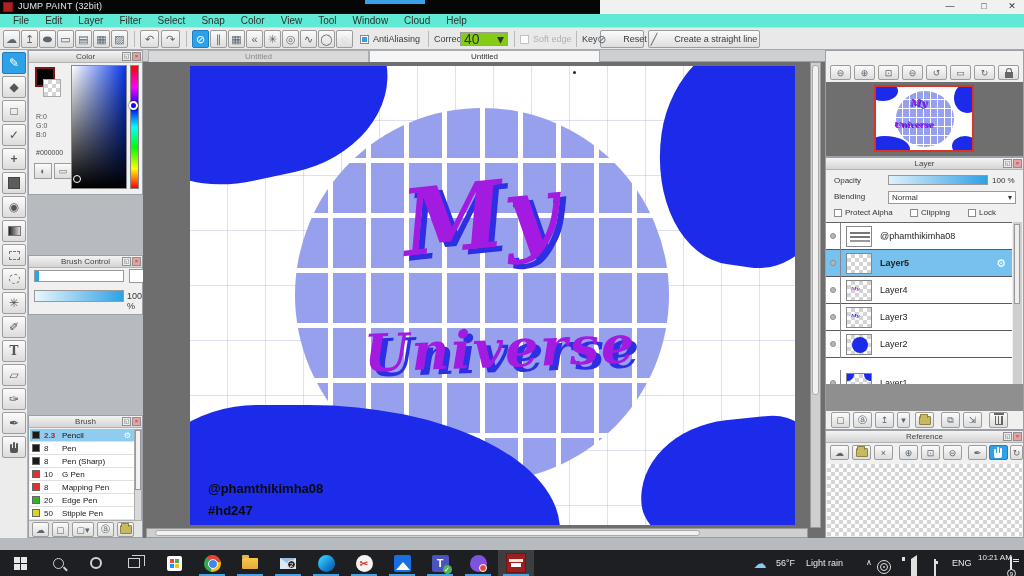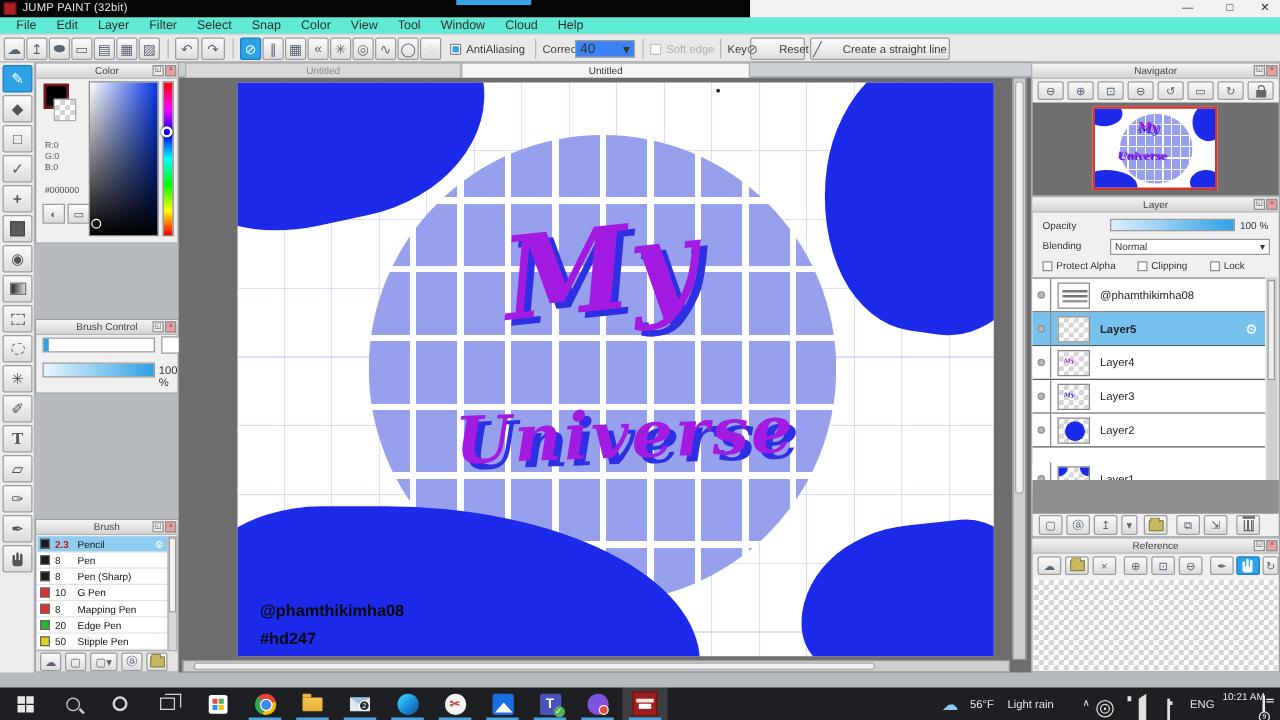--- a/index.html
+++ b/index.html
@@ -22,21 +22,21 @@
   #toolbar{left:0;top:28px;width:1024px;height:22px;background:#e9e9e9;border-bottom:1px solid #a8a8a8;}
   .tbtn{top:2px;height:18px;background:linear-gradient(#fbfbfb,#dedede);border:1px solid #9c9c9c;border-radius:2px;display:flex;align-items:center;justify-content:center;font-size:11px;color:#5a6670;}
   .tbtn.sel{background:#2fa1e6;border-color:#1c7fc0;color:#fff;}
   .tbtn.dis{color:#b5b5b5;}
   .tsep{top:3px;width:1px;height:16px;background:#b9b9b9;}
   .tlabel{top:6px;font-size:9px;color:#3a3a3a;}
   .tlabel.dis{color:#b0b0b0;}
   .checkbox{top:7px;width:9px;height:9px;border:1px solid #8a8a8a;background:#fff;}
   .checkbox .chk{position:absolute;left:1px;top:1px;width:5px;height:5px;background:#2fa1e6;}
   .checkbox.dis{border-color:#c2c2c2;}
-  #correction-select{left:460px;top:4px;width:48px;height:14px;background:#3b82f6;border:1px solid #9c9c9c;font-size:11px;display:flex;align-items:center;padding:0 3px;justify-content:space-between;color:#333;}
+  #correction-select{left:460px;top:4px;width:48px;height:14px;background:#84cc16;border:1px solid #9c9c9c;font-size:14px;display:flex;align-items:center;padding:0 3px;justify-content:space-between;color:#333;}
   .btn-label{font-size:9px;color:#3a3a3a;margin-left:17px;}
 
   
   #toolcol{left:0;top:50px;width:28px;height:488px;background:#ececec;border-right:1px solid #b4b4b4;}
   .tool{left:2px;width:24px;height:22px;background:linear-gradient(#fbfbfb,#dcdcdc);border:1px solid #9c9c9c;border-radius:2px;display:flex;align-items:center;justify-content:center;font-size:12px;color:#555;}
   .tool.sel{background:#2fa1e6;border-color:#1c7fc0;color:#fff;}
   .grad-chip{width:13px;height:10px;background:linear-gradient(to right,#222,#ddd);border:1px solid #777;}
   .dark-chip{width:12px;height:12px;background:#5c5c5c;border:1px solid #444;}
   .hand-ico{position:relative;width:11px;height:11px;}
   .hand-ico i{position:absolute;background:currentColor;width:2px;border-radius:1px;}
@@ -447,27 +447,20 @@
     <div id="cursor-dot" class="abs"></div>
     <div id="vscroll" class="abs">
         <span class="thumb"></span>
       </div>
     <div id="hscroll" class="abs">
         <span class="thumb"></span>
       </div>
   </div>
 
   <div class="panel" style="left:825px;top:50px;width:199px;height:107px;">
-    <div class="phead">
-      <span>Navigator</span>
-      <span class="pbtns">
-          <span class="pbtn">◱</span>
-          <span class="pbtn close">×</span>
-        </span>
-    </div>
     <span class="mini-btn" style="left:4px;top:14px;width:21px;">⊖</span>
     <span class="mini-btn" style="left:28px;top:14px;width:21px;">⊕</span>
     <span class="mini-btn" style="left:52px;top:14px;width:21px;">⊡</span>
     <span class="mini-btn" style="left:76px;top:14px;width:21px;">⊖</span>
     <span class="mini-btn" style="left:100px;top:14px;width:21px;">↺</span>
     <span class="mini-btn" style="left:124px;top:14px;width:21px;">▭</span>
     <span class="mini-btn" style="left:148px;top:14px;width:21px;">↻</span>
     <span class="mini-btn" style="left:172px;top:14px;width:21px;">
         <span class="ico-lock"></span>
       </span>

